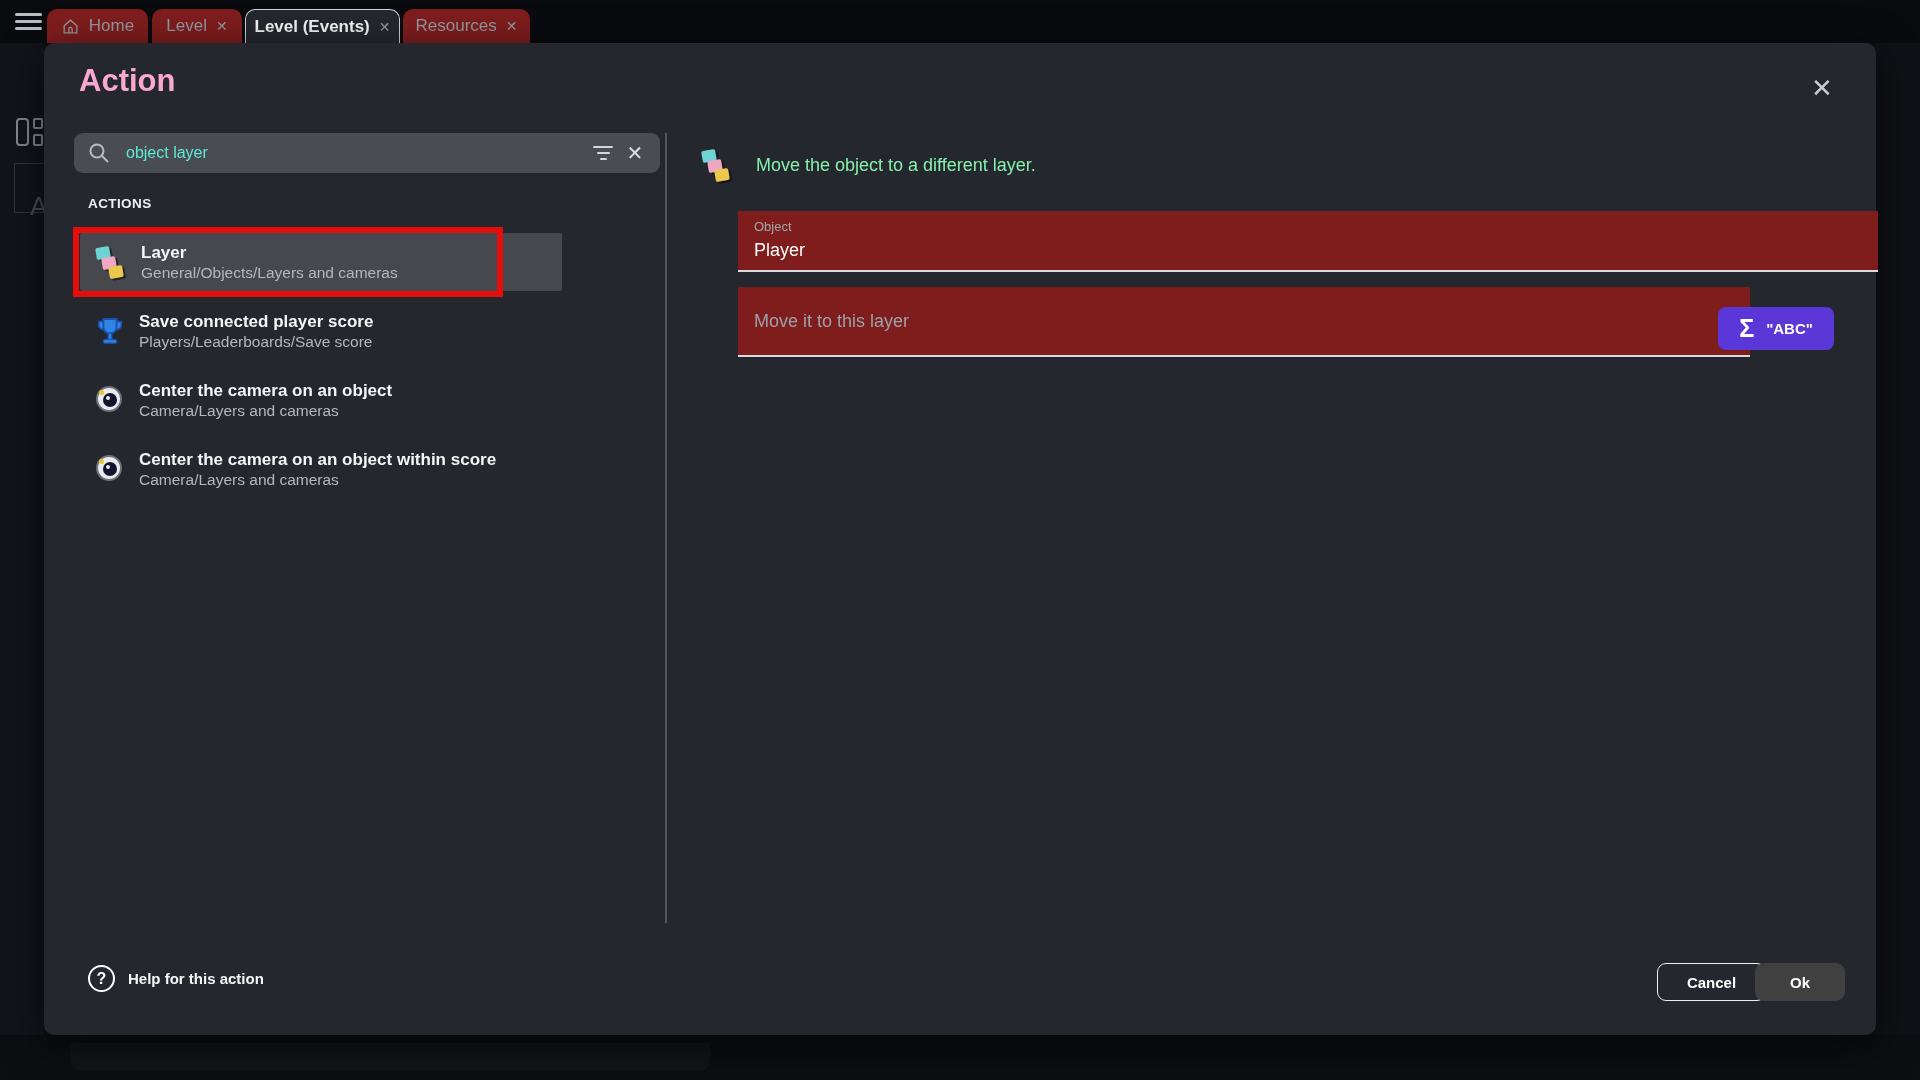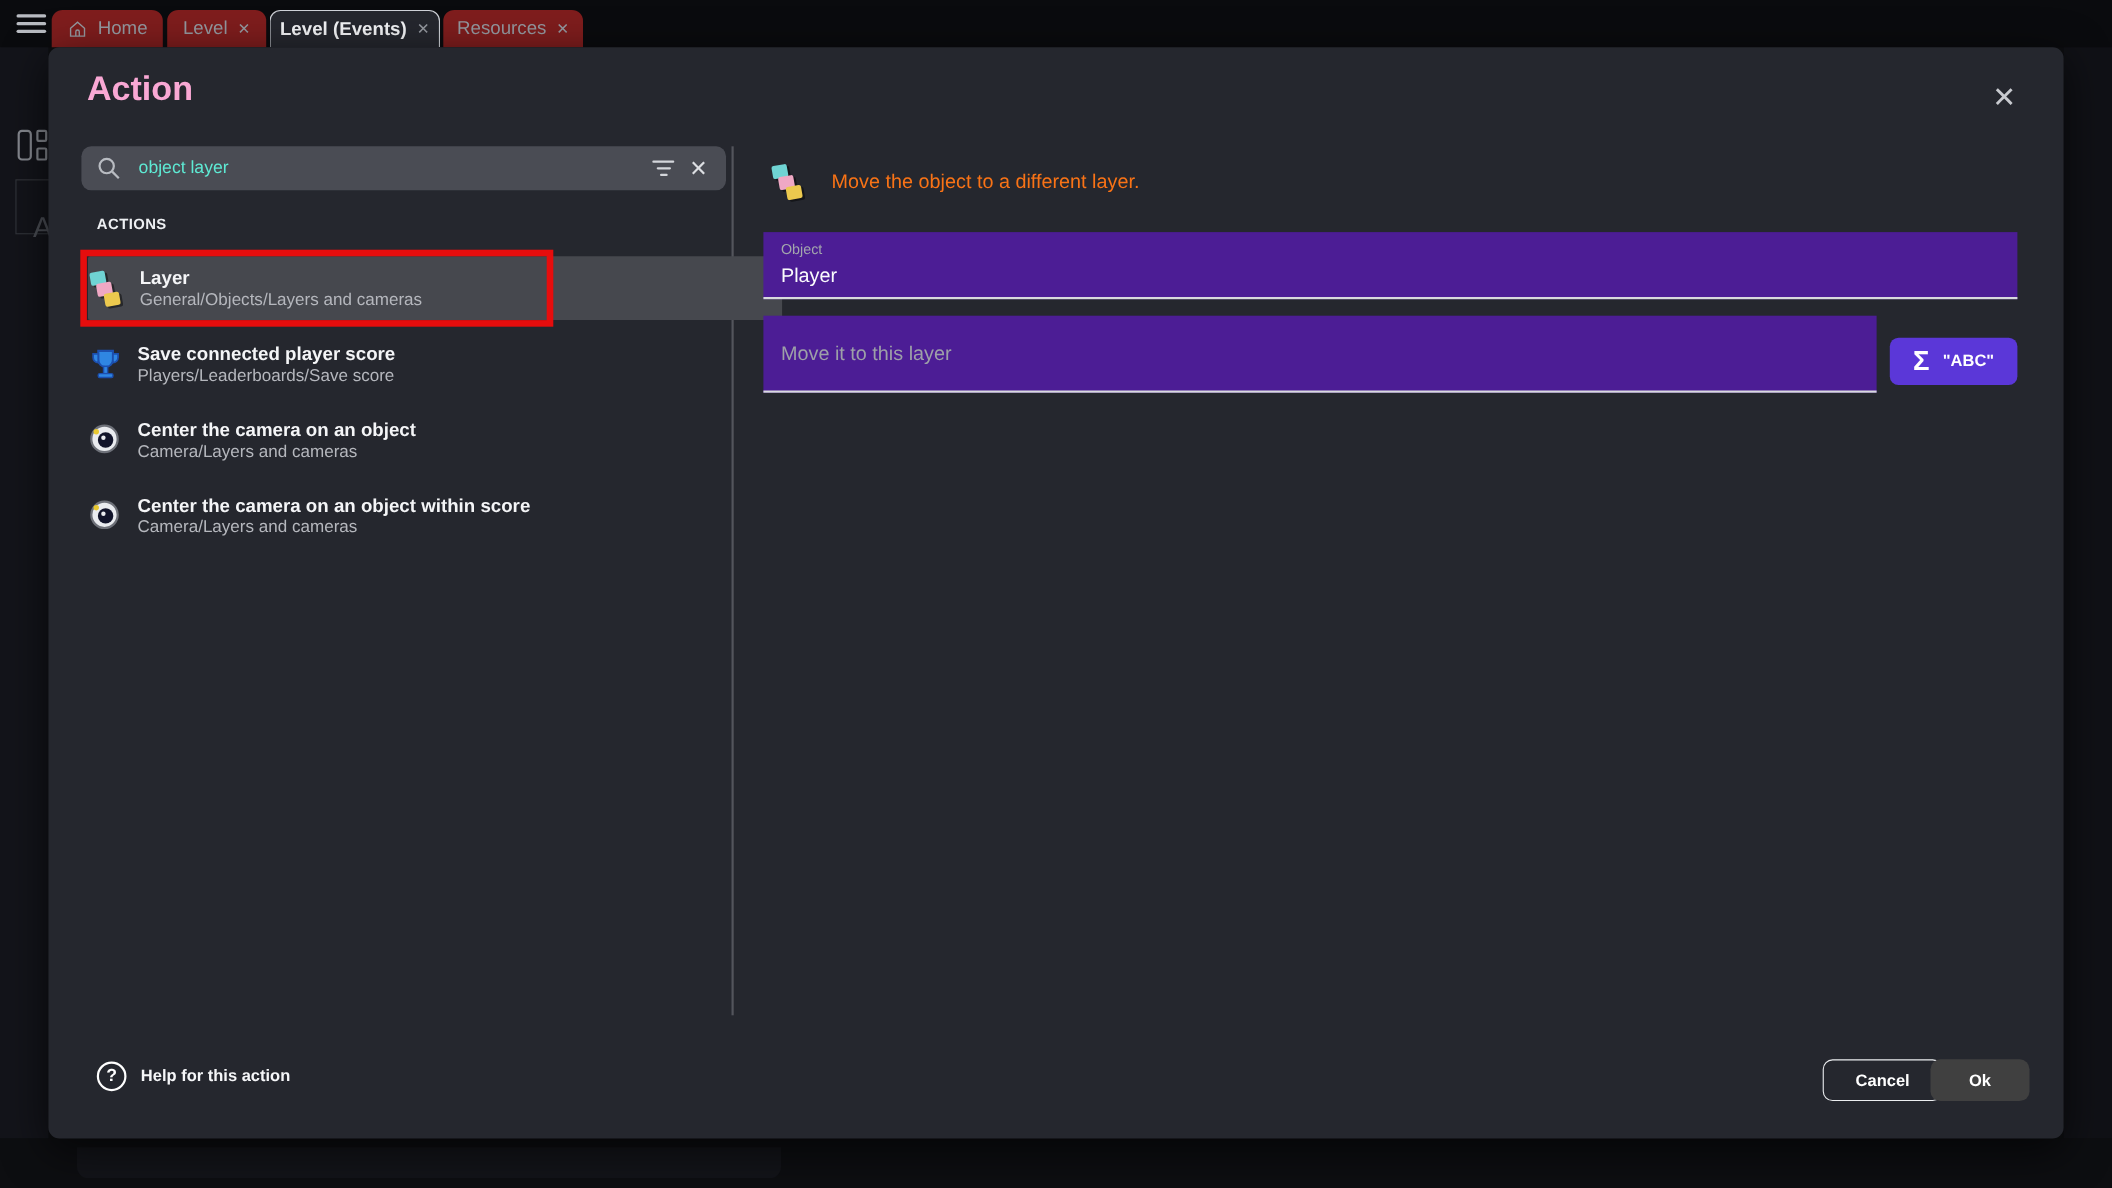--- a/index.html
+++ b/index.html
@@ -44,22 +44,22 @@
     justify-content:center; gap:3.5px; cursor:pointer; flex:0 0 auto; }
   .filter-btn i { display:block; background:#d4d6db; height:2.6px; border-radius:2px; }
   .filter-btn i:nth-child(1){width:20px;} .filter-btn i:nth-child(2){width:13px;} .filter-btn i:nth-child(3){width:7px;}
   .clear-btn { width:30px; height:34px; display:flex; align-items:center; justify-content:center;
     color:#dcdee2; font-size:20px; cursor:pointer; flex:0 0 auto; }
 
   .section-hdr { position:absolute; left:44px; top:153px; font-size:13.5px; font-weight:bold; color:#eef0f3; letter-spacing:.4px; }
 
   .v-divider { position:absolute; left:621px; top:90px; width:2px; height:790px; background:#53555c; }
 
-  .action-row { position:absolute; left:36px; width:631px; height:58px; display:flex; align-items:center;
-    cursor:pointer; border-radius:2px; }
+  .action-row { position:absolute; left:36px; width:482px; height:58px; display:flex; align-items:center;
+    padding-left:14px; cursor:pointer; border-radius:2px; }
   .action-row.selected { background:#46484e; }
   .row-text { margin-left:13px; }
   .row-title { font-size:17px; font-weight:bold; color:#f4f5f7; line-height:20px; }
   .row-path { font-size:15.5px; color:#b5b7bd; line-height:19px; }
   .annotation-box { position:absolute; left:29px; top:184px; width:430px; height:70px;
     border:6px solid #e60d0d; z-index:6; pointer-events:none; }
 
   
   .layers-ic { position:relative; width:34px; height:34px; flex:0 0 auto; }
   .layers-ic b { position:absolute; width:14px; height:12px; border-radius:2px; transform:rotate(-10deg);
@@ -71,22 +71,22 @@
   .trophy-ic { width:32px; height:32px; flex:0 0 auto; }
   .webcam-ic { position:relative; width:32px; height:32px; flex:0 0 auto; }
   .webcam-ic .outer { position:absolute; left:2px; top:2px; width:26px; height:26px; border-radius:50%;
     background:#e9ebef; border:2px solid #6e7179; }
   .webcam-ic .lens { position:absolute; left:9px; top:9px; width:14px; height:14px; border-radius:50%; background:#11142a; }
   .webcam-ic .glint { position:absolute; left:12px; top:12px; width:4px; height:4px; border-radius:50%; background:#e9ebef; }
   .webcam-ic .dot { position:absolute; left:5px; top:6px; width:5px; height:5px; border-radius:50%; background:#e8c830; }
 
   
   .desc-icon { position:absolute; left:656px; top:105px; }
-  .desc-text { position:absolute; left:712px; top:112px; font-size:18px; color:#f97316; }
-  .field { position:absolute; background:#4c1d95; border-bottom:2px solid #d8dade; }
+  .desc-text { position:absolute; left:712px; top:112px; font-size:18px; color:#86efac; }
+  .field { position:absolute; background:#7f1d1d; border-bottom:2px solid #d8dade;margin-left:44px; }
   .field-object { left:650px; top:168px; width:1140px; height:61px; padding:8px 16px; }
   .field-label { font-size:13px; color:#a3a6ad; }
   .field-value { font-size:18px; color:#fbfcfd; margin-top:6px; }
   .field-layer { left:650px; top:244px; width:1012px; height:70px; display:flex; align-items:center; padding:0 16px; }
   .field-layer input { width:100%; background:transparent; border:none; outline:none; color:#d0d2d7;
     font-size:18px; font-family:inherit; }
   .field-layer input::placeholder { color:#9da0a8; opacity:1; }
   .expr-btn { position:absolute; left:1674px; top:264px; width:116px; height:43px; background:#5b37d8;
     border:none; border-radius:8px; color:#fff; display:flex; align-items:center; justify-content:center;
     gap:12px; cursor:pointer; }

